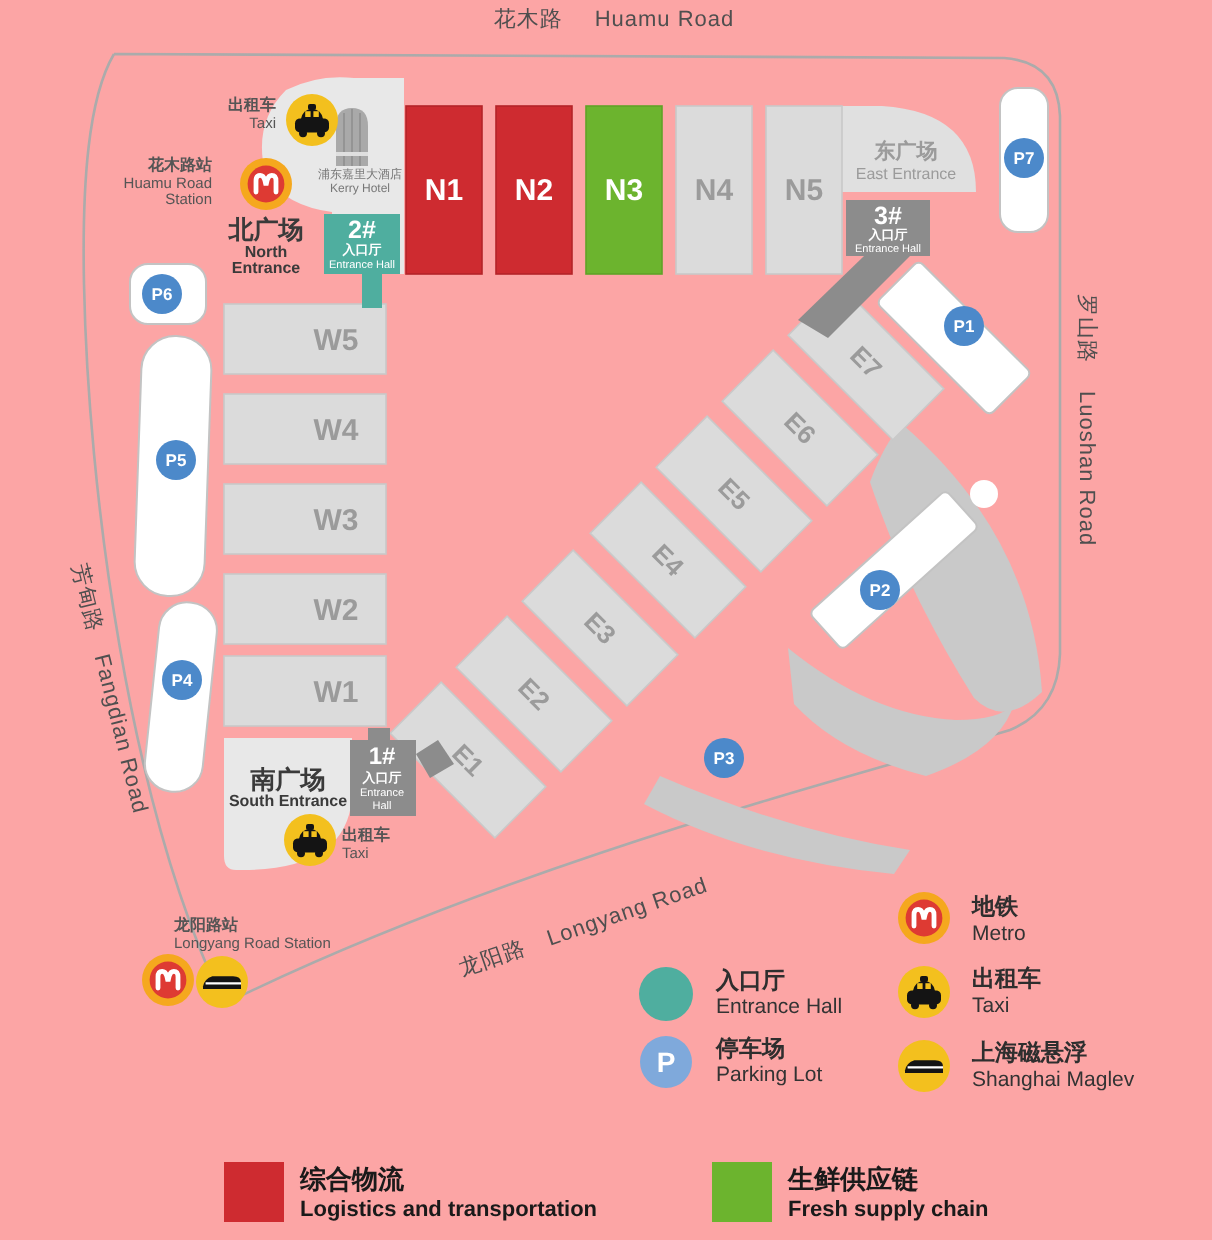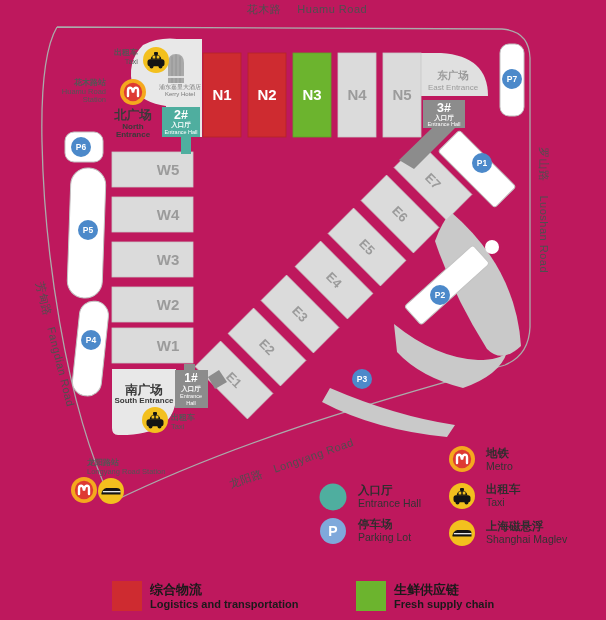--- a/index.html
+++ b/index.html
@@ -1,16 +1,16 @@
 <!DOCTYPE html>
 <html><head>
 <meta charset="utf-8">
 <style>
   html,body{margin:0;padding:0;background:#ffffff;}
-  .stage{width:606px;height:620px;position:relative;background:#be185d;overflow:hidden;}
+  .stage{width:606px;height:620px;position:relative;background:#fca5a5;overflow:hidden;}
   svg{font-family:"Liberation Sans",sans-serif;}
   .road-line{fill:none;stroke:#ABABAB;stroke-width:1.3;}
   .road-txt{fill:#4F4F4F;font-size:11px;letter-spacing:.5px;}
   .plaza{fill:#E8E8E8;}
   .fan{fill:#E0E0E0;}
   .grayblob{fill:#C9C9C9;}
   .strip{fill:#fff;stroke:#C3C3C3;stroke-width:1;}
   .hall-gray{fill:#DBDBDB;stroke:#C9C9C9;stroke-width:.8;}
   .hall-red{fill:#CE2B30;stroke:#B52428;stroke-width:.8;}
   .hall-green{fill:#6CB42E;stroke:#5FA327;stroke-width:.8;}

